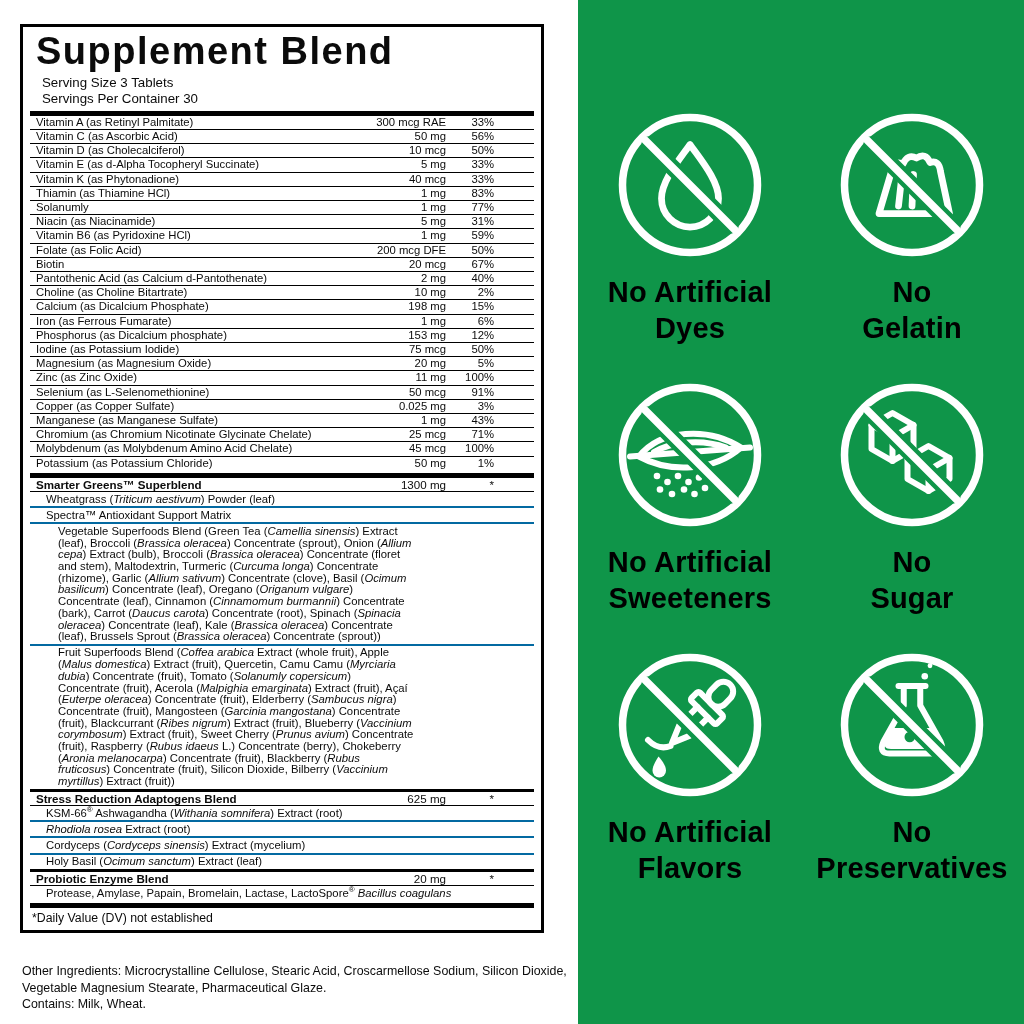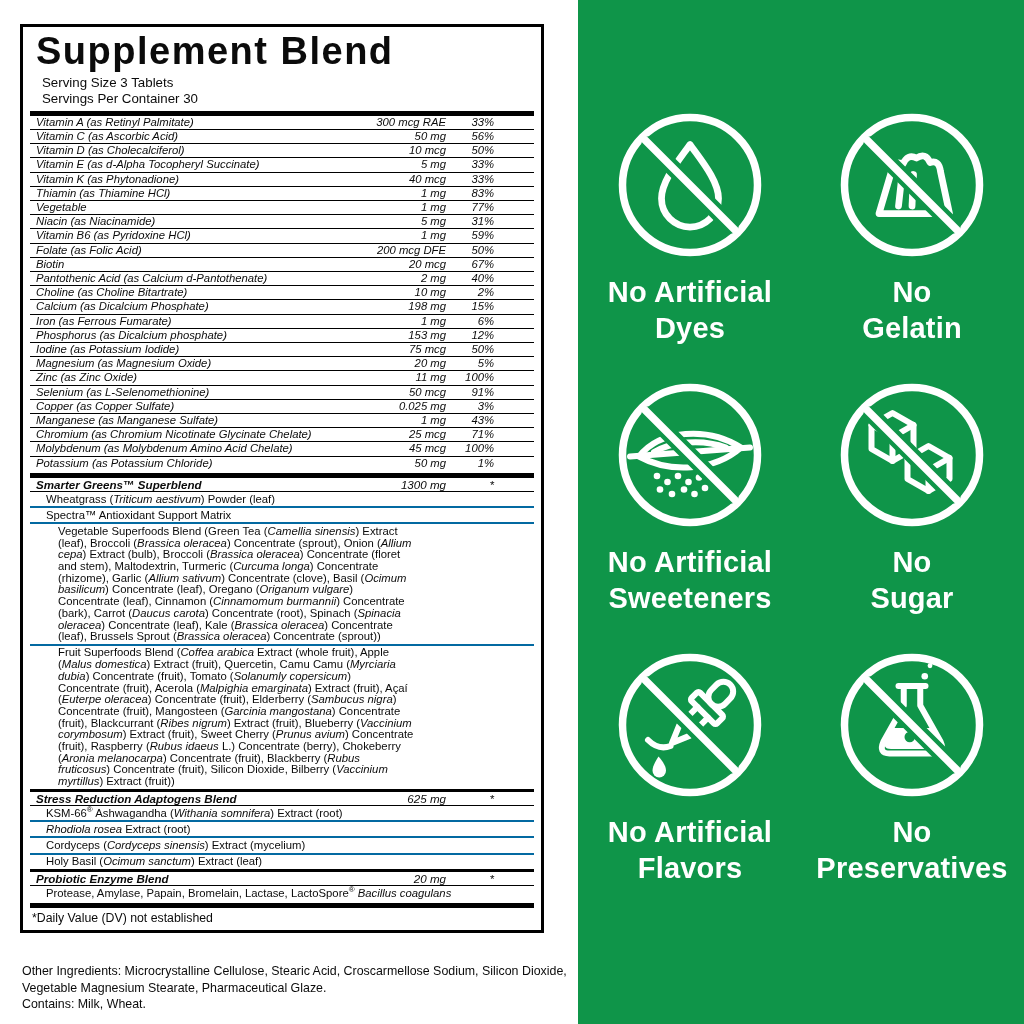--- a/index.html
+++ b/index.html
@@ -13,21 +13,21 @@
             margin:2px 0 4px 6px;white-space:nowrap;}
   .sf-serving{font-size:13.3px;line-height:1.24;margin-left:12px;}
   .bar{background:#000;height:5px;margin-top:3px;}
   .hdr{display:flex;align-items:baseline;font-weight:bold;font-size:12px;
        padding:2px 40px 2px 0;border-bottom:2px solid #000;}
   .hdr .h-sp{flex:1;}
   .hdr .h-amt{text-align:right;}
   .hdr .h-dv{width:48px;text-align:right;}
 
   .nrow,.brow{display:flex;align-items:flex-end;font-size:11.3px;line-height:11.7px;
-       padding:1px 40px 0.5px 6px;border-bottom:1px solid #000;font-style:italic;}
+       padding:1px 40px 0.5px 6px;border-bottom:1px solid #000;}
   .nrow .nm{flex:1;padding-right:4px;}
   .nrow .amt,.brow .amt{min-width:90px;text-align:right;white-space:nowrap;}
   .nrow .dv,.brow .dv{width:48px;text-align:right;white-space:nowrap;}
   .brow .nm{flex:1;font-weight:bold;}
   .brow{font-size:11.6px;}
   .subrow{font-size:11.3px;line-height:11.7px;padding:1.5px 40px 1px 16px;border-bottom:2px solid #0369a1;}
   .subrow.l2{padding-left:28px;}
   .subrow.para .txt{display:block;width:356px;}
   .subrow i{font-style:italic;}
   sup{font-size:8px;line-height:0;}
@@ -36,21 +36,21 @@
   .footnote{font-size:12.3px;padding:3px 0 1px 2px;}
 
   .below-box{position:absolute;left:22px;top:963px;width:552px;font-size:12.4px;line-height:16.5px;}
 
   
   .claims{position:absolute;left:578px;top:0;width:446px;height:1024px;background:#0F9549;
           display:flex;flex-direction:column;padding-top:110px;box-sizing:border-box;}
   .badge-row{display:flex;justify-content:center;gap:22px;margin-bottom:34px;}
   .badge{width:200px;display:flex;flex-direction:column;align-items:center;}
   .badge svg{display:block;}
-  .badge-label{margin-top:14px;text-align:center;color:#ffffff;font-weight:bold;
+  .badge-label{margin-top:14px;text-align:center;color:#000000;font-weight:bold;
                font-size:29px;line-height:36px;letter-spacing:0.2px;}
 </style>
 </head>
 <body>
 
 <div class="page">
 
   <div class="sf-box">
     <div class="sf-title">Supplement Blend</div>
     <div class="sf-serving">Serving Size 3 Tablets</div>
@@ -82,21 +82,21 @@
         <span class="nm">Vitamin K (as Phytonadione)</span>
         <span class="amt">40 mcg</span>
         <span class="dv">33%</span>
       </div>
     <div class="nrow">
         <span class="nm">Thiamin (as Thiamine HCl)</span>
         <span class="amt">1 mg</span>
         <span class="dv">83%</span>
       </div>
     <div class="nrow">
-        <span class="nm">Vegetable</span>
+        <span class="nm">Solanumly</span>
         <span class="amt">1 mg</span>
         <span class="dv">77%</span>
       </div>
     <div class="nrow">
         <span class="nm">Niacin (as Niacinamide)</span>
         <span class="amt">5 mg</span>
         <span class="dv">31%</span>
       </div>
     <div class="nrow">
         <span class="nm">Vitamin B6 (as Pyridoxine HCl)</span>

